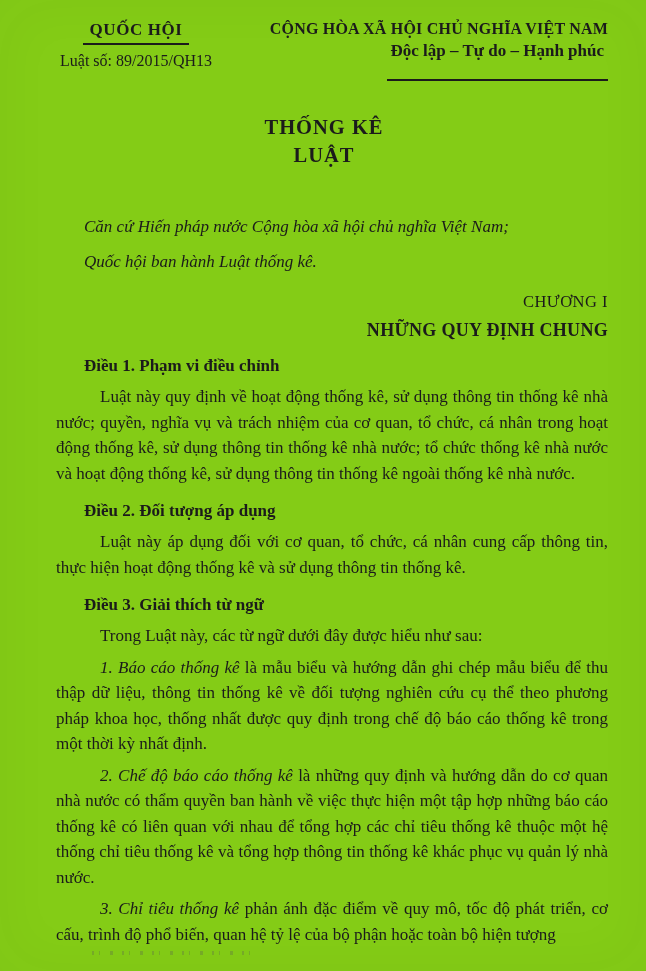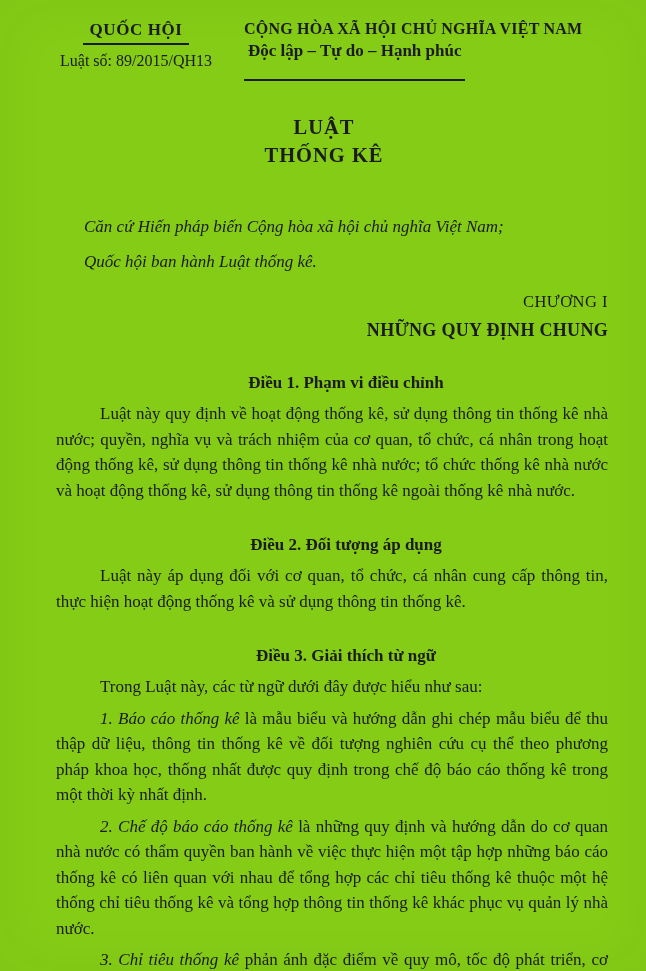--- a/index.html
+++ b/index.html
@@ -38,21 +38,21 @@
     border-bottom: 2px solid #1b1b1b;
     padding: 0 6px 3px 6px;
   }
   .law-number {
     font-size: 16px;
     margin-top: 7px;
     white-space: nowrap;
   }
   .header-right {
     flex: 1;
-    text-align: left;
+    text-align: right;
     padding-left: 12px;
   }
   .republic-name {
     font-weight: bold;
     font-size: 16px;
     letter-spacing: 0.2px;
     white-space: nowrap;
   }
   .motto {
     display: inline-block;
@@ -99,24 +99,23 @@
     margin-top: 8px;
     font-weight: bold;
     font-size: 18px;
     letter-spacing: 0.3px;
   }
 
   
   .article-heading {
     font-weight: bold;
     font-size: 17px;
-    margin: 29px 0 0 0;
+    margin: 12px 0 0 0;
     text-indent: 44px;
     line-height: 25px;
-    text-align: center;
   }
   .para {
     margin: 6px 0 0 16px;
     font-size: 17px;
     line-height: 25.5px;
     text-align: justify;
     text-indent: 44px;
   }
   .term {
     font-style: italic;
@@ -147,26 +146,26 @@
       <span class="org-name">QUỐC HỘI</span>
       <div class="law-number">Luật số: 89/2015/QH13</div>
     </div>
     <div class="header-right">
       <div class="republic-name">CỘNG HÒA XÃ HỘI CHỦ NGHĨA VIỆT NAM</div>
       <span class="motto">Độc lập – Tự do – Hạnh phúc</span>
     </div>
   </div>
 
   <div class="doc-title">
+    <div>THỐNG KÊ</div>
     <div>LUẬT</div>
-    <div>THỐNG KÊ</div>
   </div>
 
   <div class="preamble">
-    <p>Căn cứ Hiến pháp biến Cộng hòa xã hội chủ nghĩa Việt Nam;</p>
+    <p>Căn cứ Hiến pháp nước Cộng hòa xã hội chủ nghĩa Việt Nam;</p>
     <p>Quốc hội ban hành Luật thống kê.</p>
   </div>
 
   <div class="chapter">
     <div class="chapter-number">CHƯƠNG I</div>
     <div class="chapter-title">NHỮNG QUY ĐỊNH CHUNG</div>
   </div>
 
   <p class="article-heading">Điều 1. Phạm vi điều chỉnh</p>
   <p class="para">Luật này quy định về hoạt động thống kê, sử dụng thông tin thống kê nhà nước; quyền, nghĩa vụ và trách nhiệm của cơ quan, tổ chức, cá nhân trong hoạt động thống kê, sử dụng thông tin thống kê nhà nước; tổ chức thống kê nhà nước và hoạt động thống kê, sử dụng thông tin thống kê ngoài thống kê nhà nước.</p>

